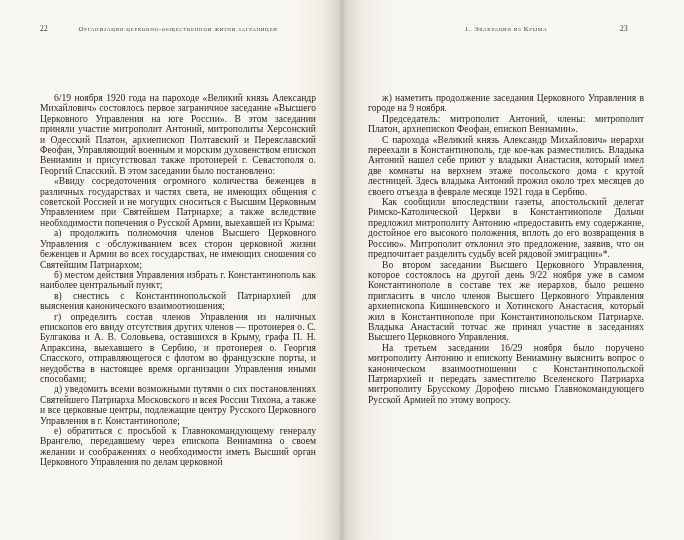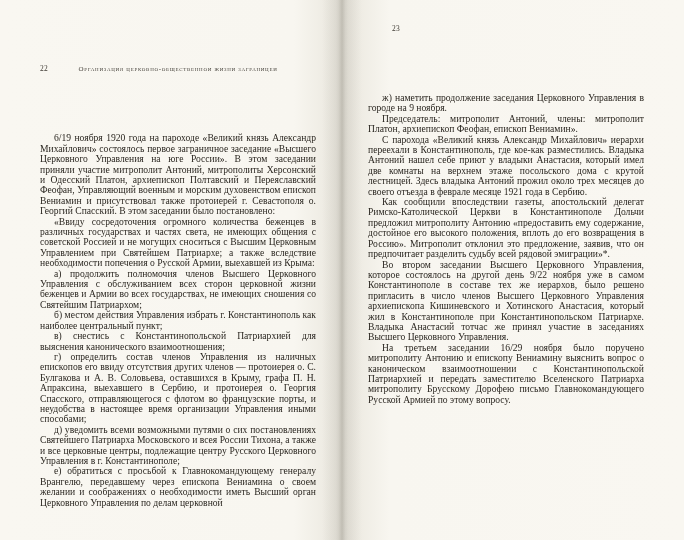--- a/index.html
+++ b/index.html
@@ -16,23 +16,22 @@
     background: #f8f6f0;
     box-shadow: inset 0 0 16px rgba(60,55,45,0.22);
   }
   .page {
     width: 342px;
     height: 540px;
     display: flex;
     flex-direction: column;
   }
   .page.left {
-    padding: 24px 26px 32px 40px;
+    padding: 24px 26px 0 40px;
     background: linear-gradient(to right, #f9f7f1 0%, #f8f6f0 86%, #eae7de 99%, #dedbd1 100%);
-    justify-content: flex-end;
   }
   .page.right {
     padding: 24px 40px 16px 26px;
     background: linear-gradient(to left, #f9f7f1 0%, #f8f6f0 86%, #eae7de 99%, #dedbd1 100%);
   }
   .gutter {
     position: absolute;
     left: 50%;
     top: 0;
     width: 40px;
@@ -117,20 +116,21 @@
       <p class="para">в) снестись с Константинопольской Патриархией для выяснения канонического взаимоотношения;</p>
       <p class="para">г) определить состав членов Управления из наличных епископов его ввиду отсутствия других членов — протоиерея о. С. Булгакова и А. В. Соловьева, оставшихся в Крыму, графа П. Н. Апраксина, выехавшего в Сербию, и протоиерея о. Георгия Спасского, отправляющегося с флотом во французские порты, и неудобства в настоящее время организации Управления иными способами;</p>
       <p class="para">д) уведомить всеми возможными путями о сих постановлениях Святейшего Патриарха Московского и всея России Тихона, а также и все церковные центры, подлежащие центру Русского Церковного Управления в г. Константинополе;</p>
       <p class="para">е) обратиться с просьбой к Главнокомандующему генералу Врангелю, передавшему через епископа Вениамина о своем желании и соображениях о необходимости иметь Высший орган Церковного Управления по делам церковной</p>
     </div>
   </div>
 
   <div class="page right">
     <div class="running-head">
       <span class="folio"></span>
+      <span class="rh-title">1. Эвакуация из Крыма</span>
       <span class="folio">23</span>
     </div>
     <div class="body-text">
       <p class="para">ж) наметить продолжение заседания Церковного Управления в городе на 9 ноября.</p>
       <p class="para">Председатель: митрополит Антоний, члены: митрополит Платон, архиепископ Феофан, епископ Вениамин».</p>
       <p class="para">С парохода «Великий князь Александр Михайлович» иерархи переехали в Константинополь, где кое-как разместились. Владыка Антоний нашел себе приют у владыки Анастасия, который имел две комнаты на верхнем этаже посольского дома с крутой лестницей. Здесь владыка Антоний прожил около трех месяцев до своего отъезда в феврале месяце 1921 года в Сербию.</p>
       <p class="para">Как сообщили впоследствии газеты, апостольский делегат Римско-Католической Церкви в Константинополе Дольчи предложил митрополиту Антонию «предоставить ему содержание, достойное его высокого положения, вплоть до его возвращения в Россию». Митрополит отклонил это предложение, заявив, что он предпочитает разделить судьбу всей рядовой эмиграции»*.</p>
       <p class="para">Во втором заседании Высшего Церковного Управления, которое состоялось на другой день 9/22 ноября уже в самом Константинополе в составе тех же иерархов, было решено пригласить в число членов Высшего Церковного Управления архиепископа Кишиневского и Хотинского Анастасия, который жил в Константинополе при Константинопольском Патриархе. Владыка Анастасий тотчас же принял участие в заседаниях Высшего Церковного Управления.</p>
       <p class="para">На третьем заседании 16/29 ноября было поручено митрополиту Антонию и епископу Вениамину выяснить вопрос о каноническом взаимоотношении с Константинопольской Патриархией и передать заместителю Вселенского Патриарха митрополиту Брусскому Дорофею письмо Главнокомандующего Русской Армией по этому вопросу.</p>
     </div>

